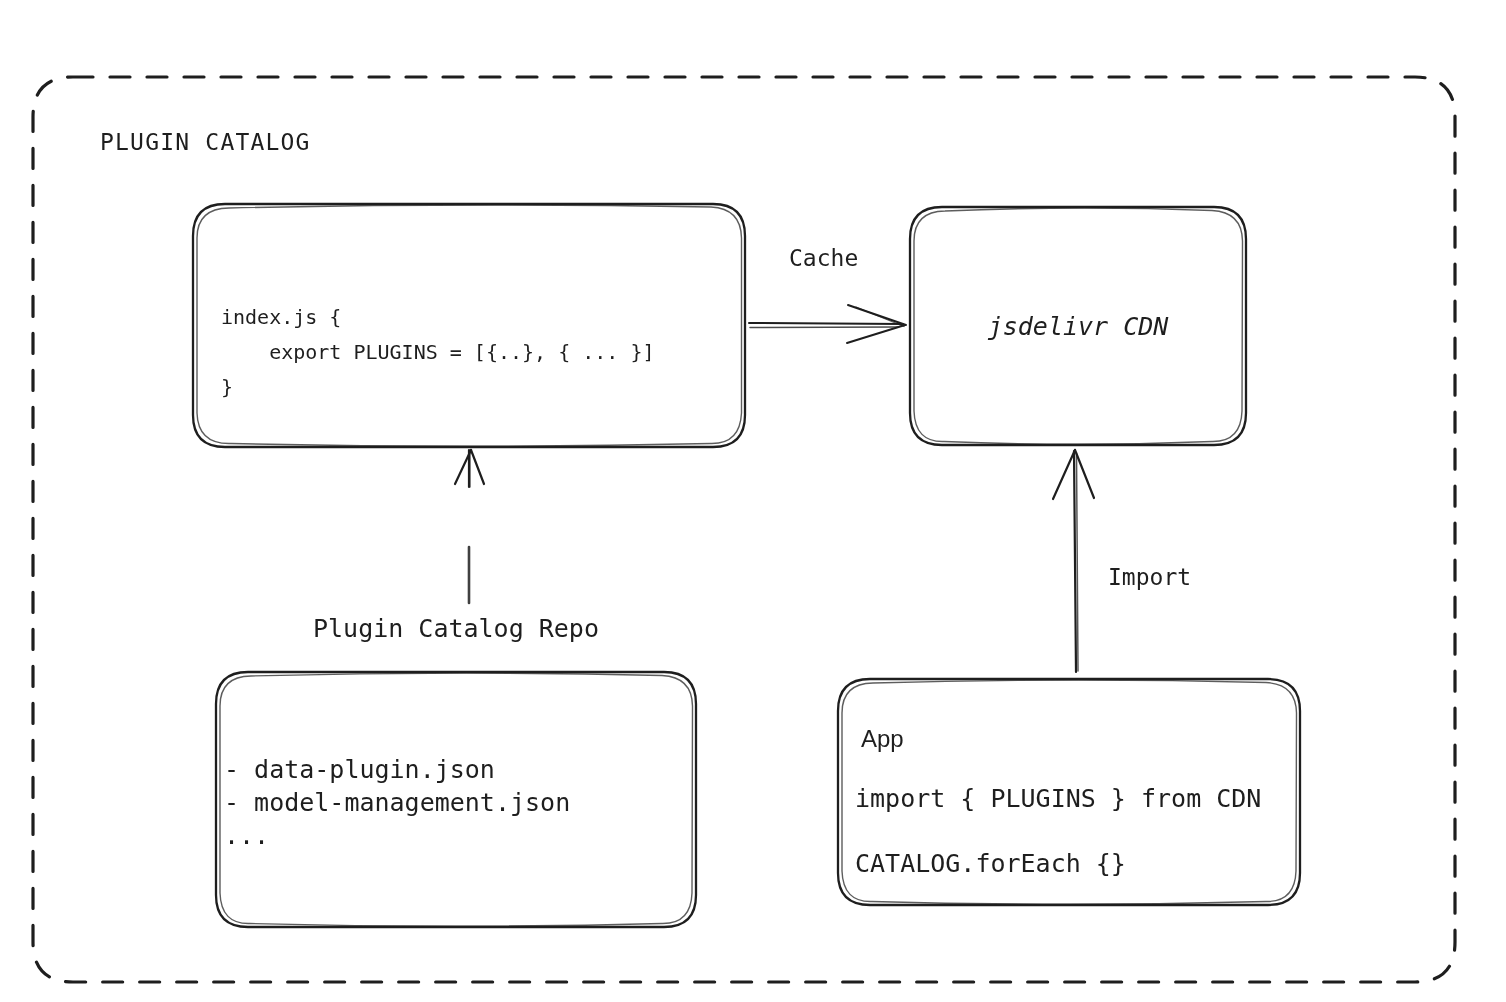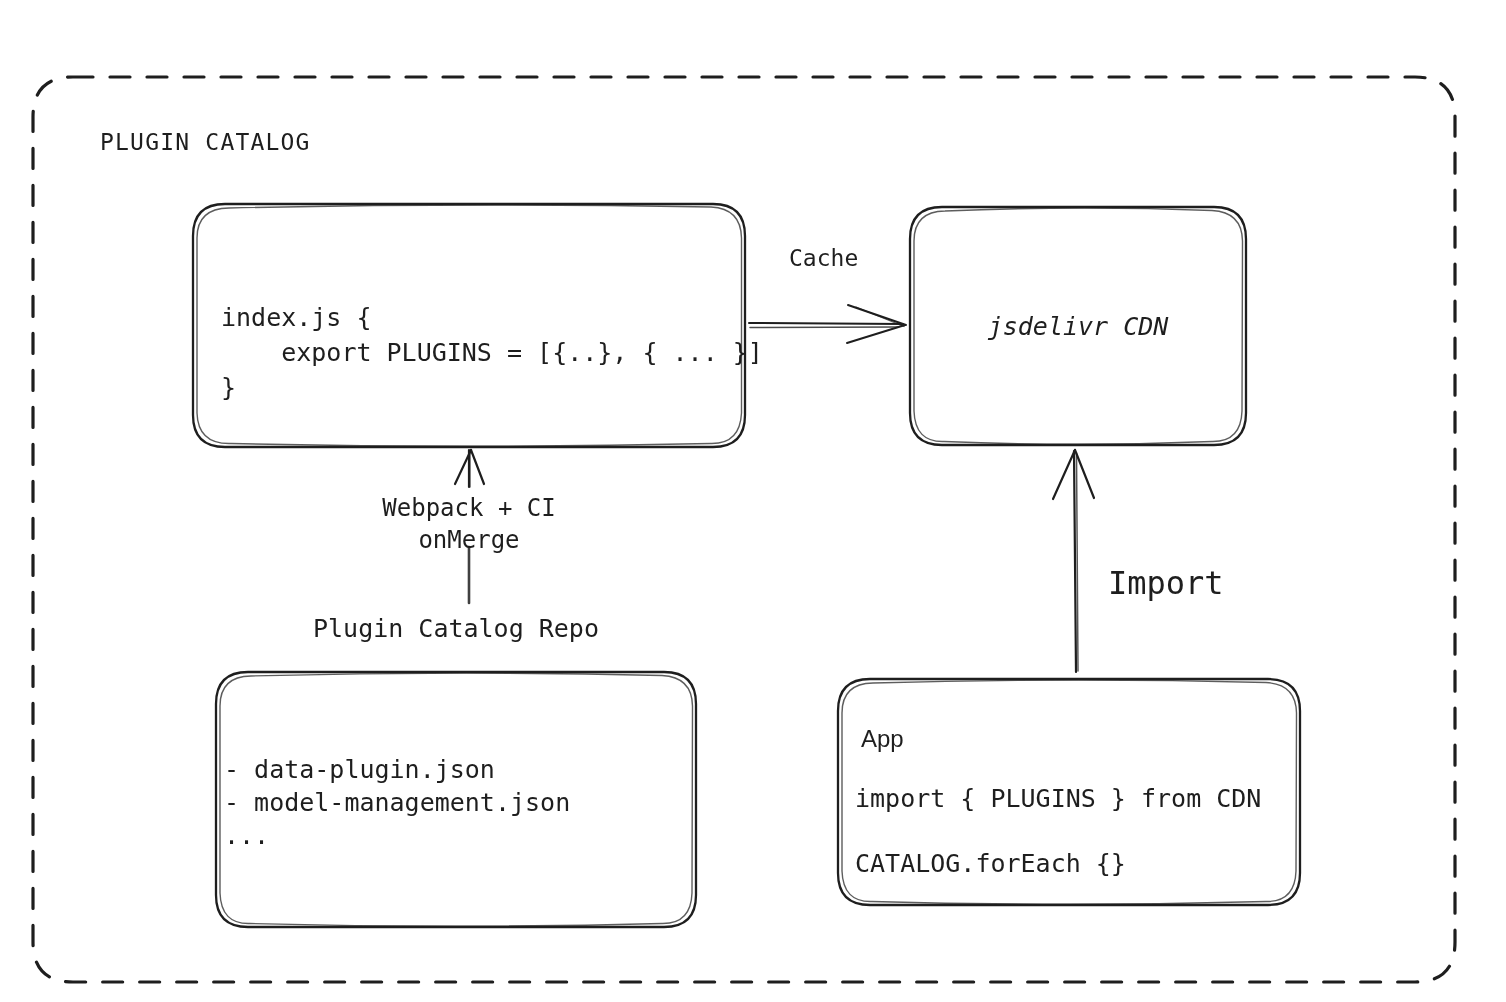--- a/index.html
+++ b/index.html
@@ -59,21 +59,21 @@
   #npm-title {
     left: 193px;
     top: 197px;
     width: 552px;
     text-align: center;
     font-size: 22px;
   }
   #npm-code {
     left: 221px;
     top: 253px;
-    font-size: 25px;
+    font-size: 20px;
     line-height: 35px;
   }
 
   
   #cdn-title {
     left: 910px;
     top: 265px;
     width: 336px;
     text-align: center;
     font-size: 25px;
@@ -115,21 +115,21 @@
     left: 224px;
     top: 706px;
     font-size: 25px;
     line-height: 33px;
   }
 
   
   #import-label {
     left: 1108px;
     top: 517px;
-    font-size: 32px;
+    font-size: 23px;
   }
 
   
   #app-title {
     left: 861px;
     top: 678px;
     font-size: 24px;
   }
   #app-line-1 {
     left: 855px;
@@ -217,23 +217,21 @@
 
 
   <div class="lbl mono" id="npm-code">index.js {
     export PLUGINS = [{..}, { ... }]
 }</div>
 
   <div class="lbl mono" id="cache-label">Cache</div>
 
   <div class="lbl mono" id="cdn-title">jsdelivr CDN</div>
 
-  <div class="lbl mono" id="webpack-l1">Webpack + CI</div>
-
-  <div class="lbl mono" id="webpack-l2">onMerge</div>
+
 
   <div class="lbl mono" id="repo-lines">- data-plugin.json
 - model-management.json
 ...</div>
 
   <div class="lbl mono" id="repo-label">Plugin Catalog Repo</div>
 
   <div class="lbl mono" id="import-label">Import</div>
 
   <div class="lbl sans" id="app-title">App</div>

